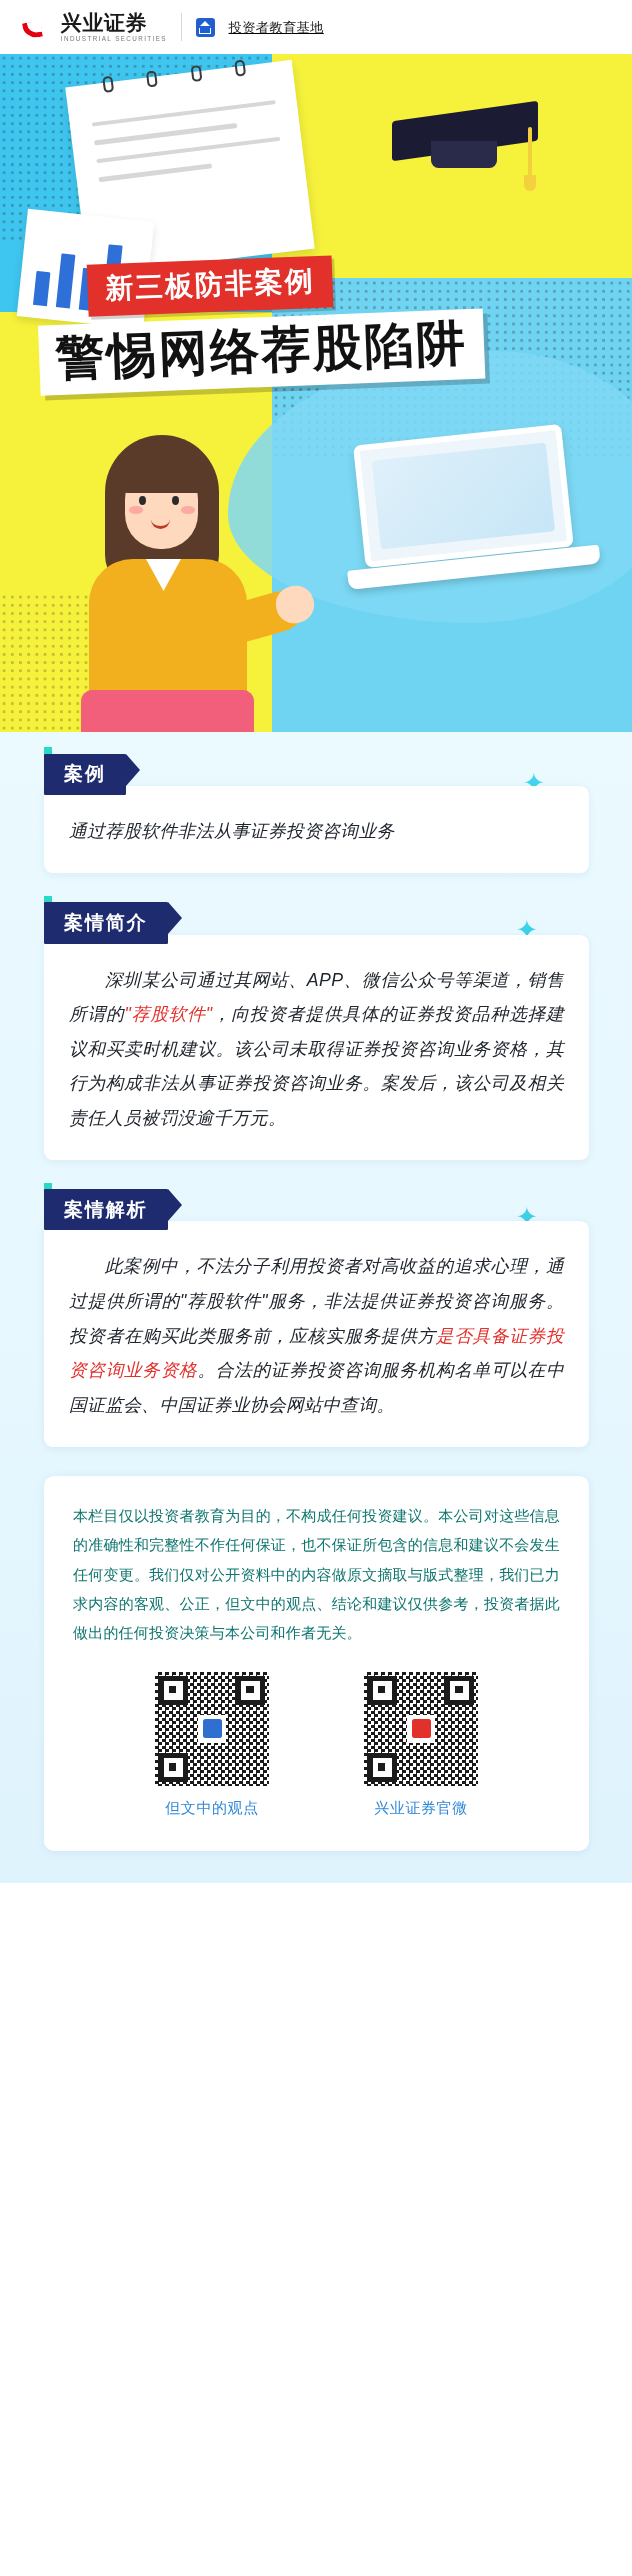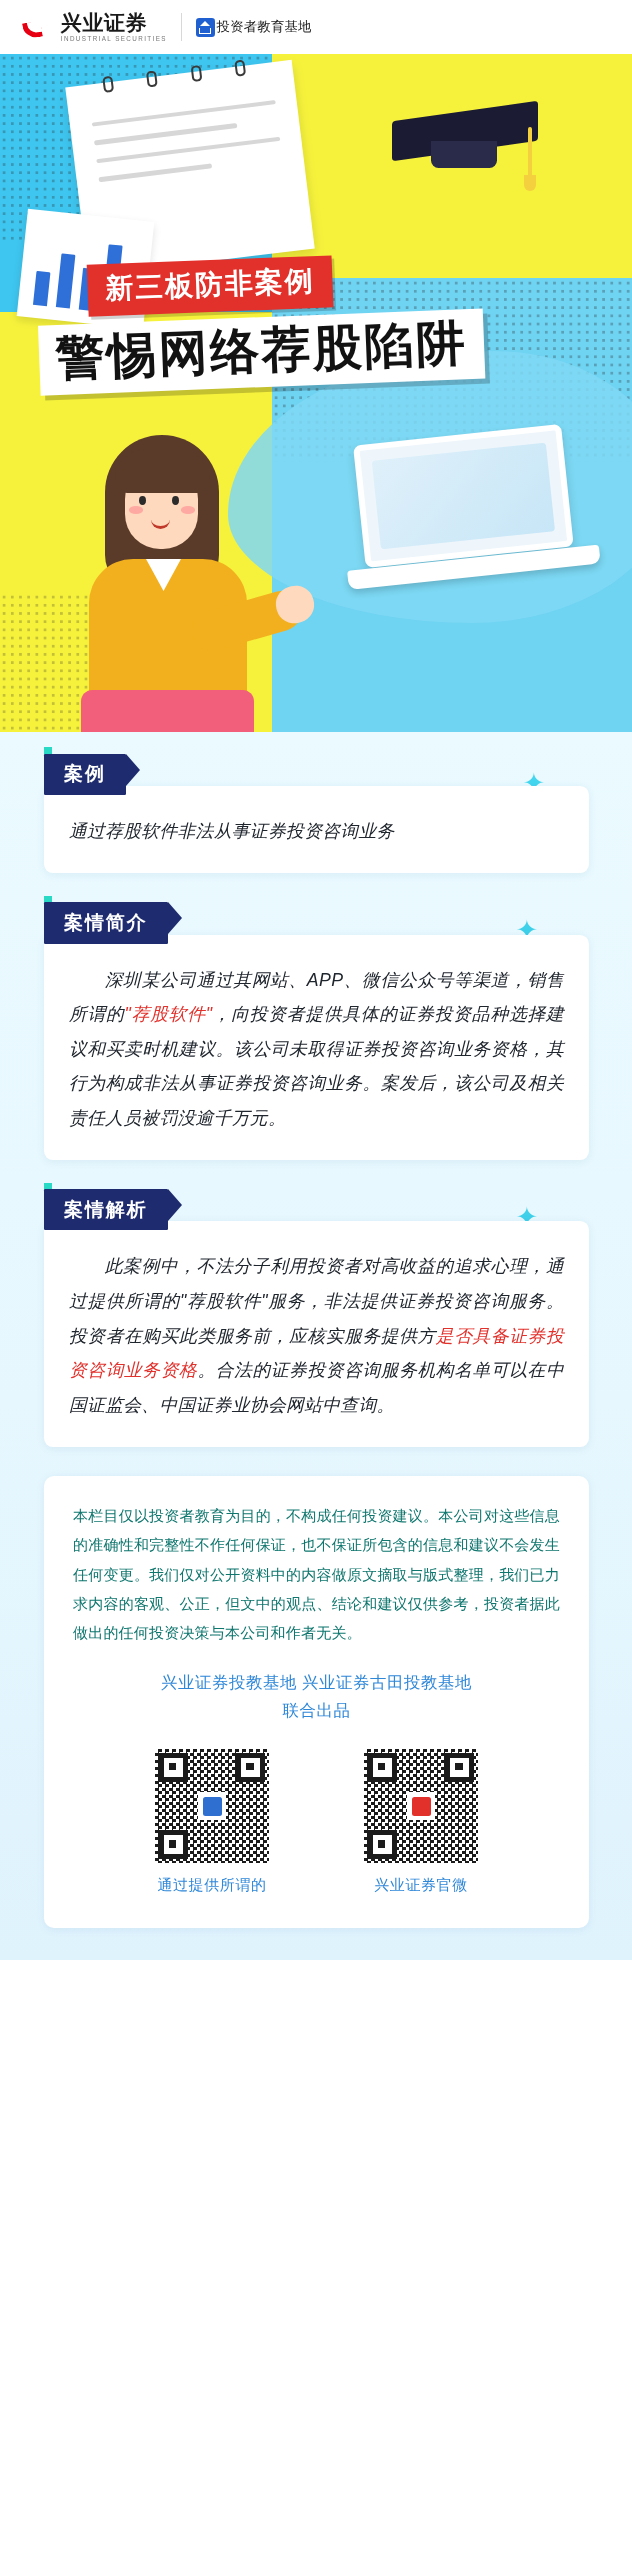--- a/index.html
+++ b/index.html
@@ -46,21 +46,21 @@
     color: #777;
     letter-spacing: 1.4px;
     margin-top: 1.3px;
   }
   .divider-v {
     width: 0.6px; height: 28px;
     background: #d8d8d8;
     margin: 0 14px;
   }
   .edu-badge {
-    display: flex; align-items: flex-start; gap: 2px;
+    display: flex; align-items: flex-end; gap: 14px; text-decoration: underline;
   }
   .edu-icon {
     width: 19px; height: 19px;
     background: #1f5fd0;
     border-radius: 3.2px;
     position: relative;
   }
   .edu-icon:before {
     content: "";
     position: absolute; left: 50%; top: 3.8px;
@@ -572,35 +572,31 @@
     <div class="sparkle" style="right:51px;top:15px;color:#3fd0ea;">✦</div>
     <div class="sec-card">
       <div class="sec-text">
         <span class="indent"></span><span>此案例中，不法分子利用投资者对高收益的追求心理，通过提供所谓的"荐股软件"服务，非法提供证券投资咨询服务。投资者在购买此类服务前，应核实服务提供方</span><span class="hl-red">是否具备证券投资咨询业务资格</span><span>。合法的证券投资咨询服务机构名单可以在中国证监会、中国证券业协会网站中查询。</span>
       </div>
     </div>
   </div>
 
   <div class="disclaimer">
     <div class="dis-body">本栏目仅以投资者教育为目的，不构成任何投资建议。本公司对这些信息的准确性和完整性不作任何保证，也不保证所包含的信息和建议不会发生任何变更。我们仅对公开资料中的内容做原文摘取与版式整理，我们已力求内容的客观、公正，但文中的观点、结论和建议仅供参考，投资者据此做出的任何投资决策与本公司和作者无关。</div>
-    <div class="org-line">
-      <div>兴业证券投教基地  兴业证券古田投教基地</div>
-      <div>联合出品</div>
-    </div>
     <div class="qr-row">
       <div class="qr-item">
         <div class="qr-box">
           <div class="finder f1"></div>
             <div class="finder f2"></div>
             <div class="finder f3"></div>
           <div class="center-logo">
               <div class="g"></div>
             </div>
         </div>
-        <div class="qr-cap">通过提供所谓的</div>
+        <div class="qr-cap">但文中的观点</div>
       </div>
       <div class="qr-item">
         <div class="qr-box red">
           <div class="finder f1"></div>
             <div class="finder f2"></div>
             <div class="finder f3"></div>
           <div class="center-logo">
               <div class="g"></div>
             </div>
         </div>

